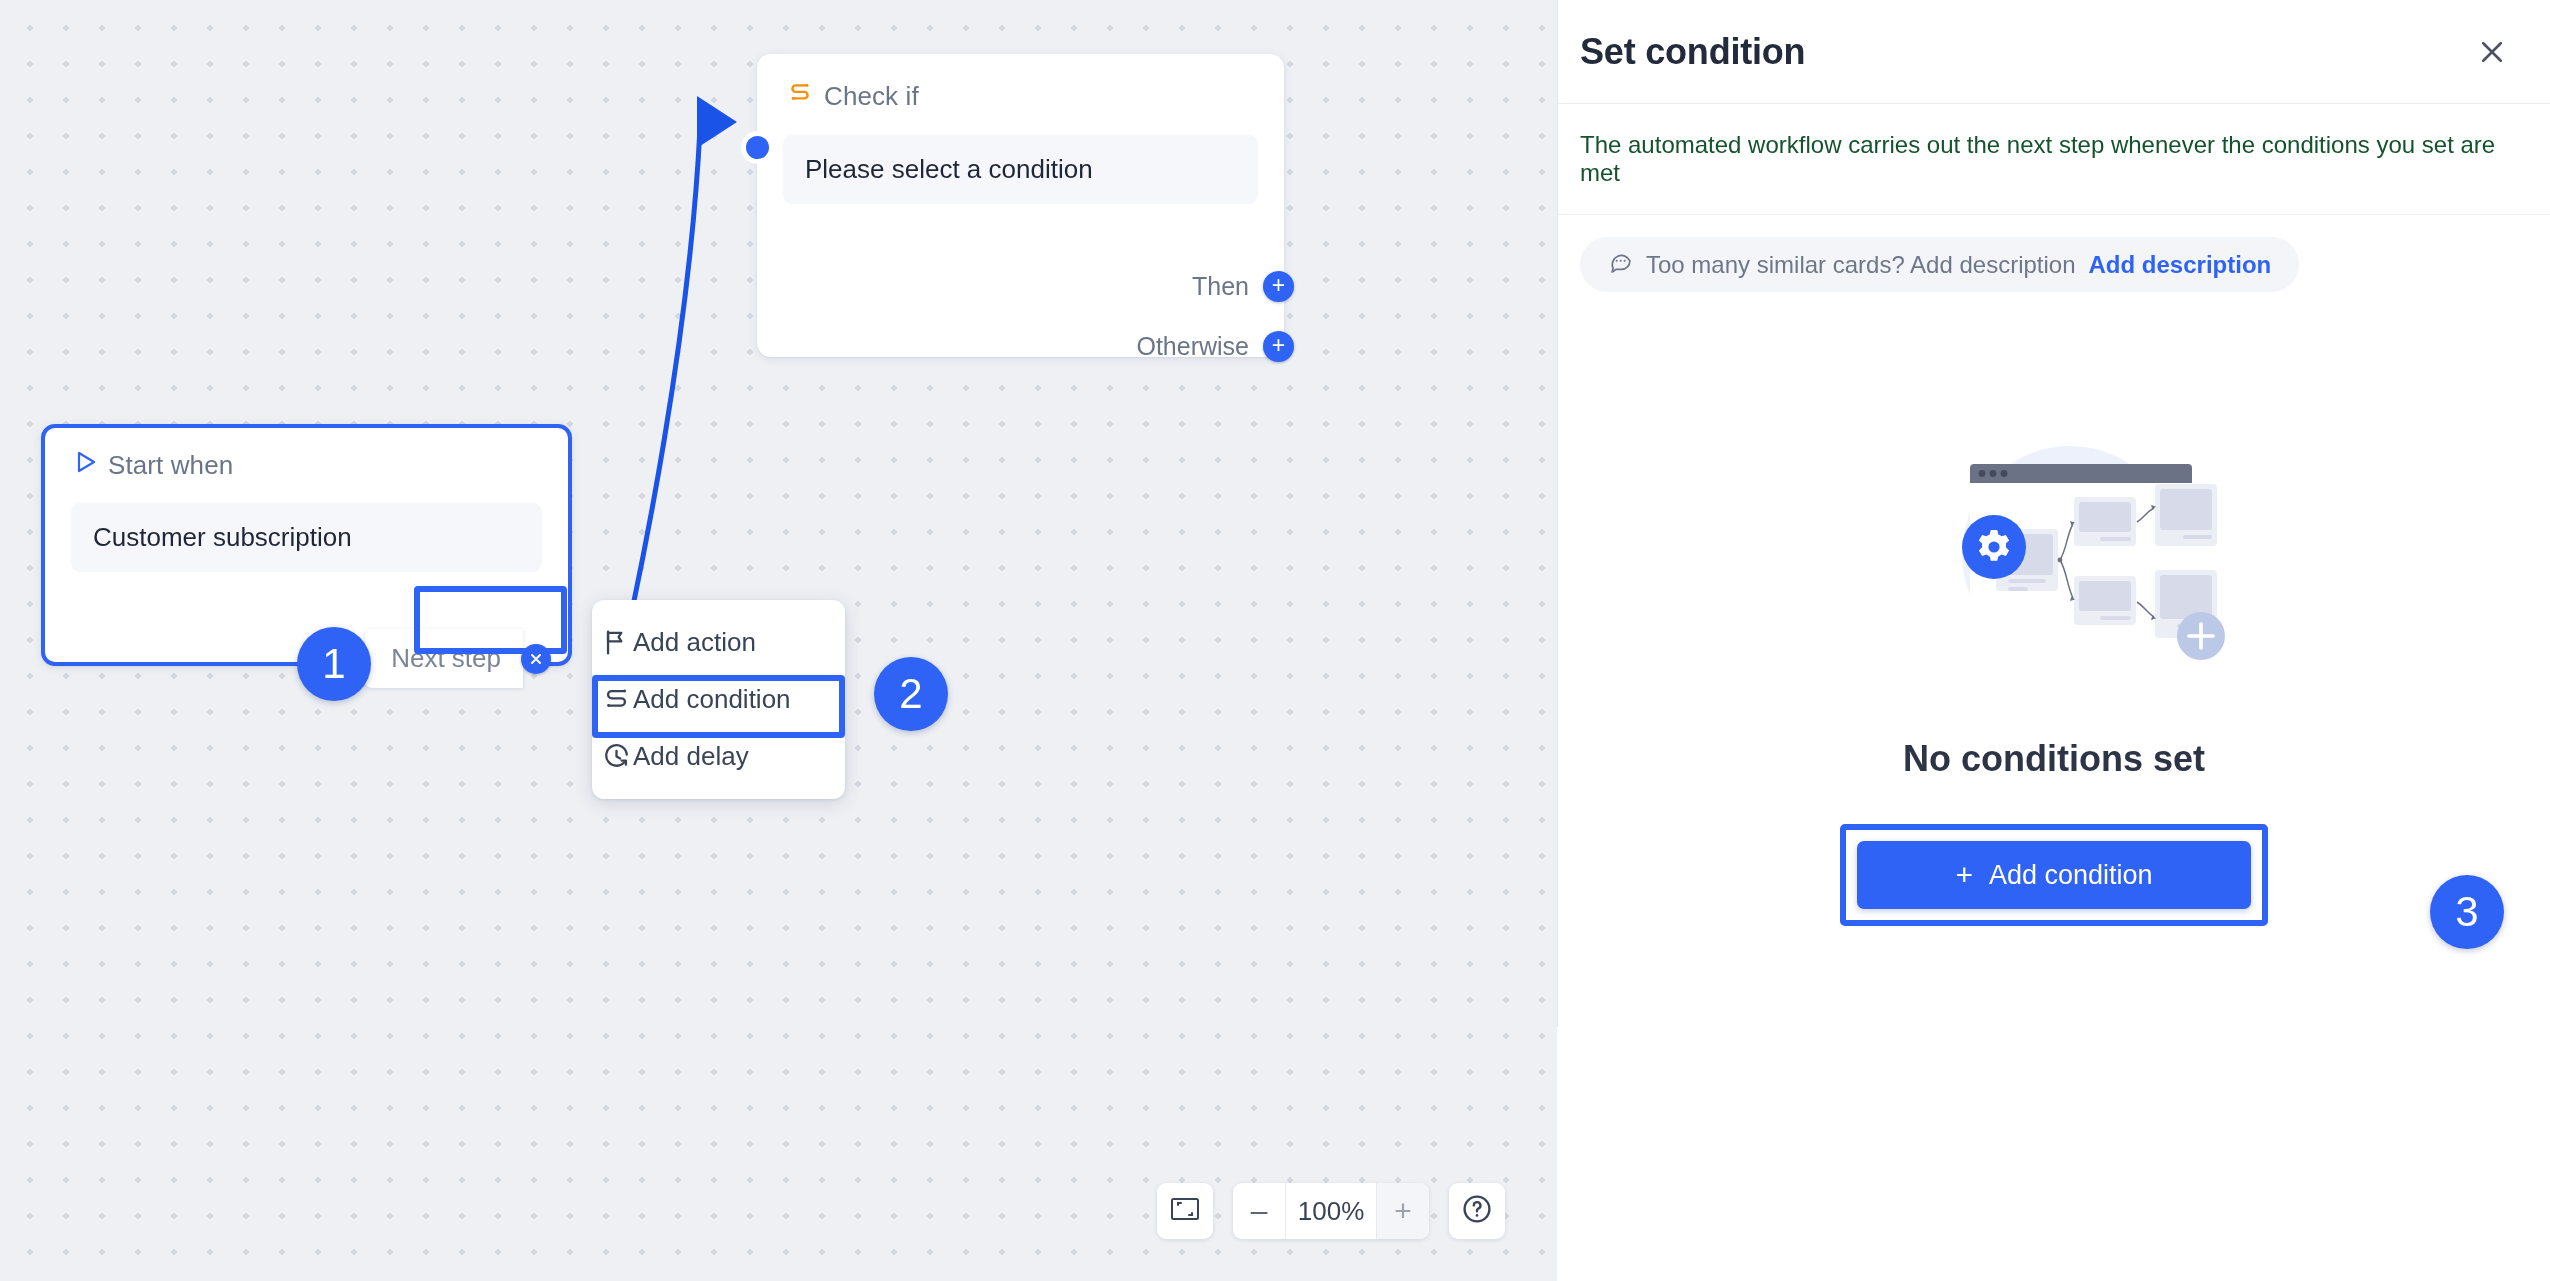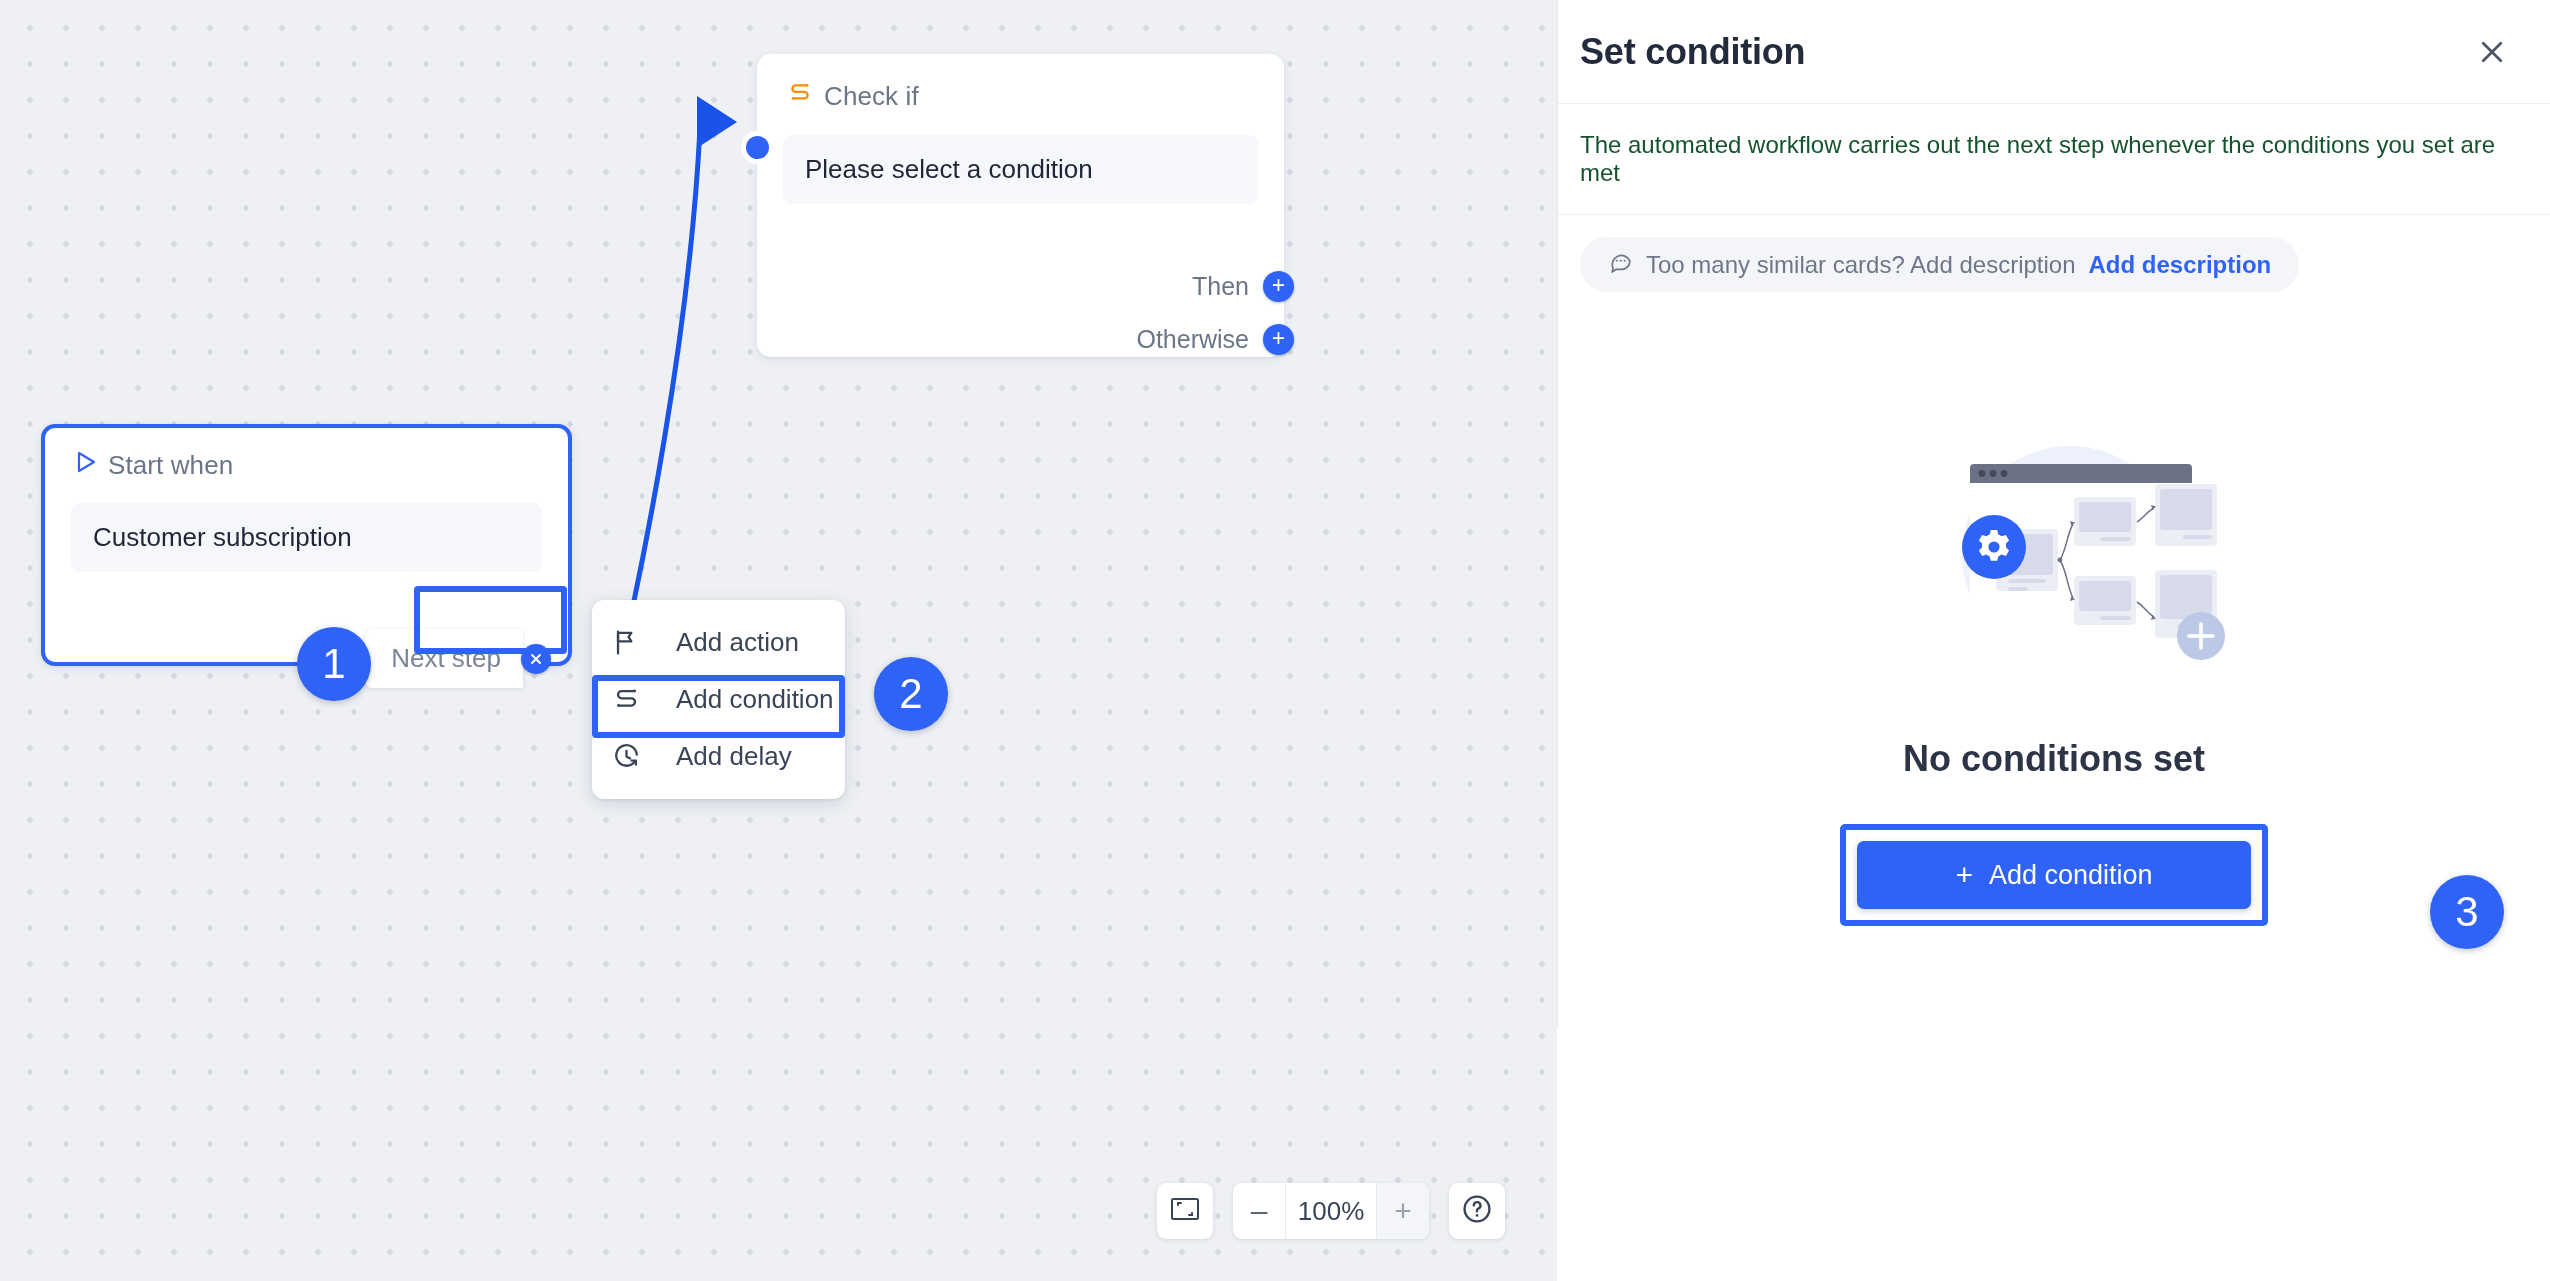--- a/index.html
+++ b/index.html
@@ -61,21 +61,21 @@
     left: 757px; top: 54px;
     width: 527px; height: 303px;
   }
   .branch-row {
     display: flex; align-items: center; justify-content: flex-end;
     gap: 14px;
     font-size: 25px; color: #6b7588;
     padding-right: 8px;
   }
   #branch-then  { position: absolute; right: -18px; top: 217px; }
-  #branch-else  { position: absolute; right: -18px; top: 270px; justify-content: flex-end; }
+  #branch-else  { position: absolute; right: -18px; top: 277px; justify-content: flex-end; }
   .plus-dot {
     width: 31px; height: 31px; border-radius: 50%;
     background: #2f63f5;
     display: flex; align-items: center; justify-content: center;
     color: #fff; font-size: 23px; line-height: 1;
     box-shadow: 0 1px 3px rgba(20,40,90,.3);
     flex: 0 0 auto;
   }
   .plus-dot::before { content: "+"; display: block; margin-top: -3px; font-weight: 400; }
 
@@ -135,22 +135,22 @@
     position: absolute;
     left: 592px; top: 600px;
     width: 253px;
     background: #ffffff;
     border-radius: 12px;
     box-shadow: 0 4px 18px rgba(41,55,90,.16), 0 1px 3px rgba(41,55,90,.10);
     padding: 14px 0;
   }
   .menu-item {
     display: flex; align-items: center;
-    gap: 35px;
-    padding: 13px 20px;
+    gap: 2px;
+    padding: 13px 10px;
     font-size: 26px;
     color: #3a4457;
     white-space: nowrap;
   }
   .menu-item .m-ico { width: 29px; height: 29px; flex: 0 0 auto; display:block; }
   #hl-addcondition { left: 592px; top: 675px; width: 253px; height: 63px; }
 
   
   .badge {
     position: absolute;

